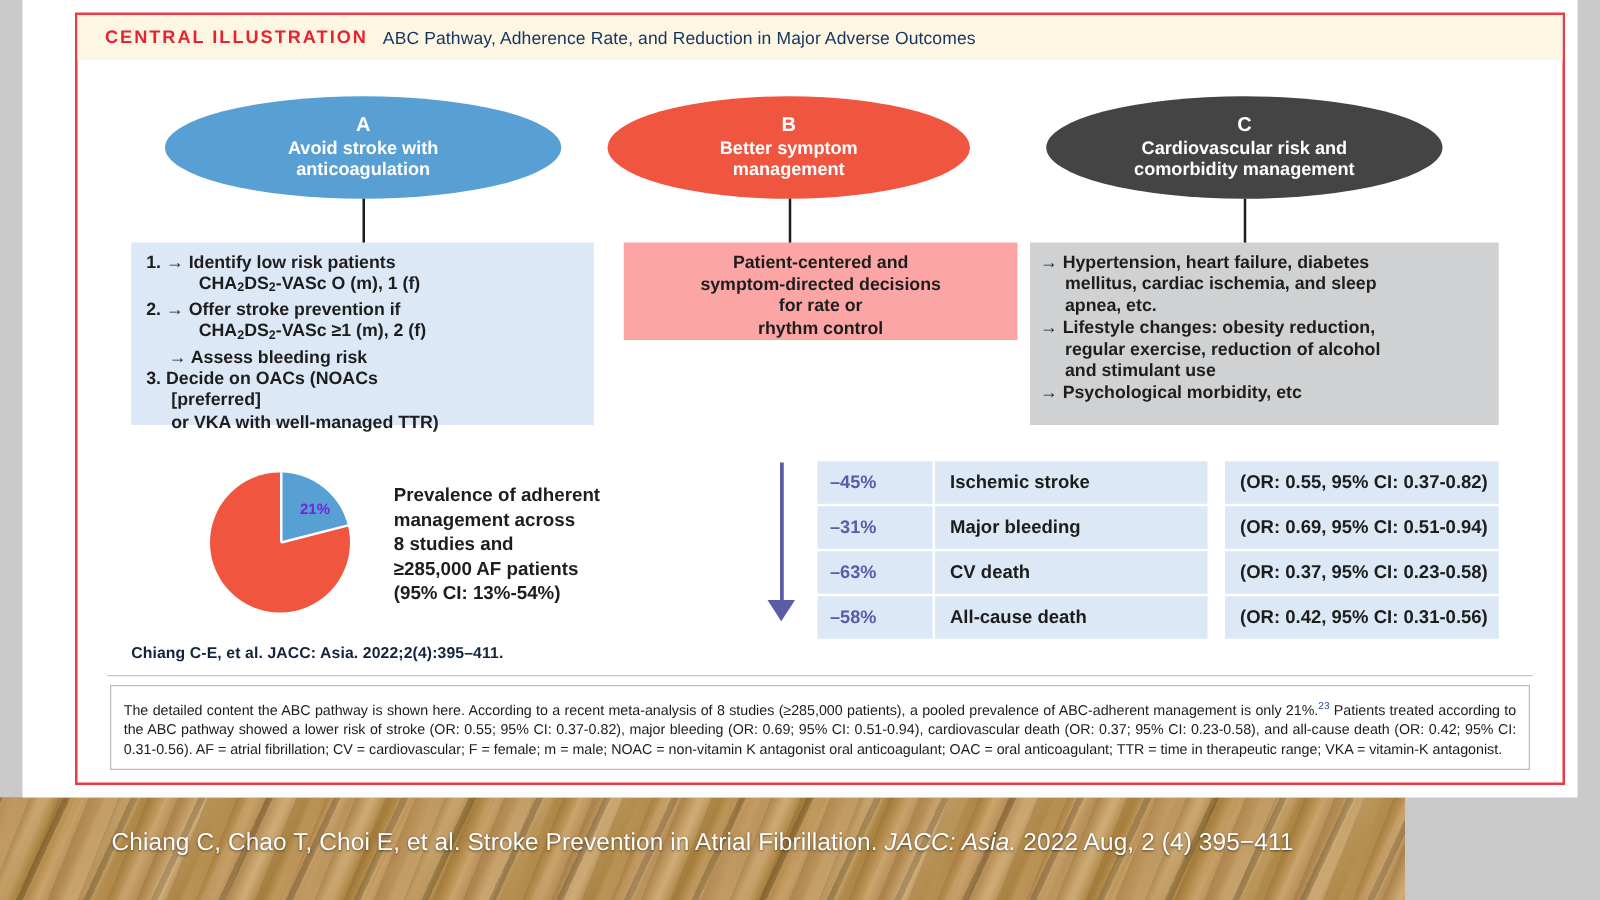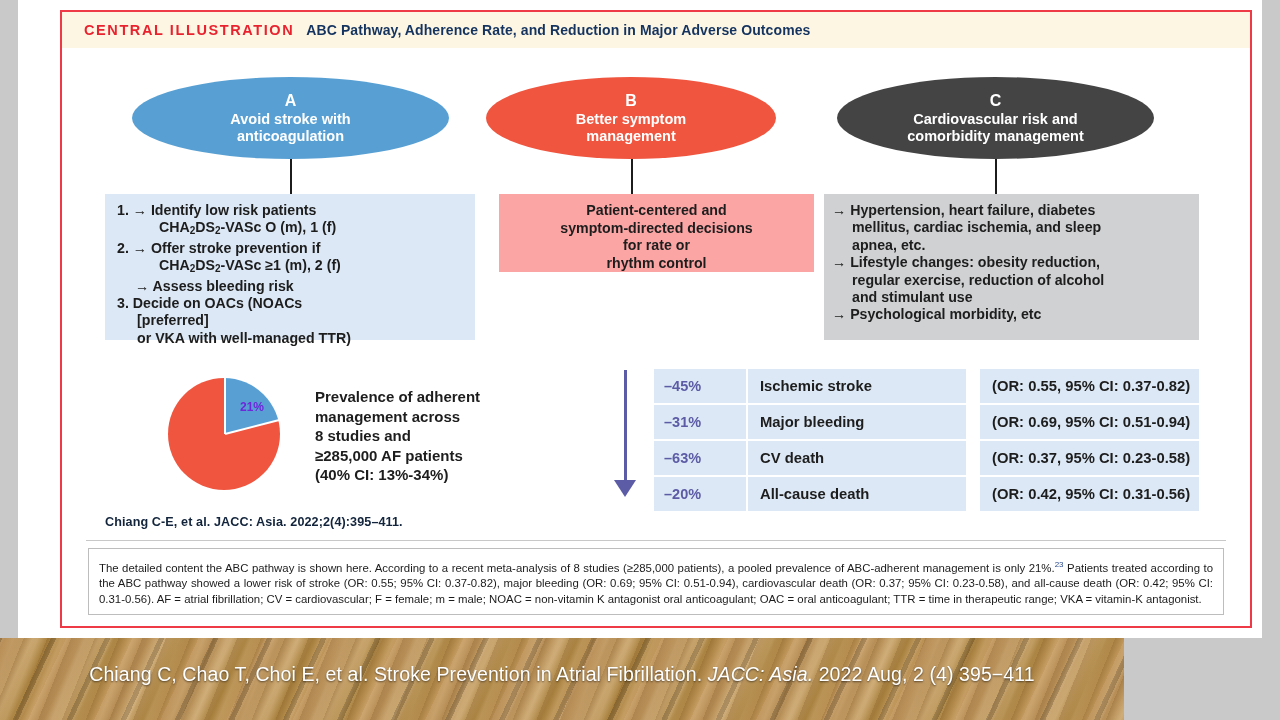--- a/index.html
+++ b/index.html
@@ -54,21 +54,21 @@
   .hdr{
     position:absolute;left:0;top:0;right:0;height:36px;
     background:#fdf6e3;
     display:flex;align-items:center;
     padding-left:22px;box-sizing:border-box;
   }
   .hdr .ci{
     color:#e8232f;font-weight:bold;font-size:14.5px;letter-spacing:1.6px;
   }
   .hdr .sub{
-    color:#14335f;font-weight:bold;font-size:14px;margin-left:12px;letter-spacing:.1px;
+    color:#14335f;font-weight:normal;font-size:14px;margin-left:12px;letter-spacing:.1px;
   }
 
   
   .ell{
     position:absolute;border-radius:50%;
     display:flex;flex-direction:column;align-items:center;justify-content:center;
     color:#ffffff;text-align:center;
     font-weight:bold;
   }
   .ell .letter{font-size:16px;line-height:19px;margin-bottom:1px;}
@@ -218,21 +218,21 @@
       <div class="pie">
         <div class="sep1"></div>
         <div class="sep2"></div>
       </div>
       <div class="pie-label">21%</div>
       <div class="pie-text">
         <div>Prevalence of adherent</div>
         <div>management across</div>
         <div>8 studies and</div>
         <div>≥285,000 AF patients</div>
-        <div>(40% CI: 13%-34%)</div>
+        <div>(95% CI: 13%-54%)</div>
       </div>
 
       <div class="arrow-line"></div>
       <div class="arrow-head"></div>
 
       <div class="otable">
         <div class="orow">
           <div class="oc pct">–45%</div>
           <div class="oc name">Ischemic stroke</div>
           <div class="oc stat">(OR: 0.55, 95% CI: 0.37-0.82)</div>
@@ -241,21 +241,21 @@
           <div class="oc pct">–31%</div>
           <div class="oc name">Major bleeding</div>
           <div class="oc stat">(OR: 0.69, 95% CI: 0.51-0.94)</div>
         </div>
         <div class="orow">
           <div class="oc pct">–63%</div>
           <div class="oc name">CV death</div>
           <div class="oc stat">(OR: 0.37, 95% CI: 0.23-0.58)</div>
         </div>
         <div class="orow">
-          <div class="oc pct">–20%</div>
+          <div class="oc pct">–58%</div>
           <div class="oc name">All-cause death</div>
           <div class="oc stat">(OR: 0.42, 95% CI: 0.31-0.56)</div>
         </div>
       </div>
 
       <div class="cite">Chiang C-E, et al. JACC: Asia. 2022;2(4):395–411.</div>
       <div class="divider"></div>
       <div class="foot"><span>The detailed content the ABC pathway is shown here. According to a recent meta-analysis of 8 studies (≥285,000 patients), a pooled prevalence of ABC-adherent management is only 21%.</span><sup>23</sup><span> Patients treated according to the ABC pathway showed a lower risk of stroke (OR: 0.55; 95% CI: 0.37-0.82), major bleeding (OR: 0.69; 95% CI: 0.51-0.94), cardiovascular death (OR: 0.37; 95% CI: 0.23-0.58), and all-cause death (OR: 0.42; 95% CI: 0.31-0.56). AF = atrial fibrillation; CV = cardiovascular; F = female; m = male; NOAC = non-vitamin K antagonist oral anticoagulant; OAC = oral anticoagulant; TTR = time in therapeutic range; VKA = vitamin-K antagonist.</span></div>
 
     </div>

